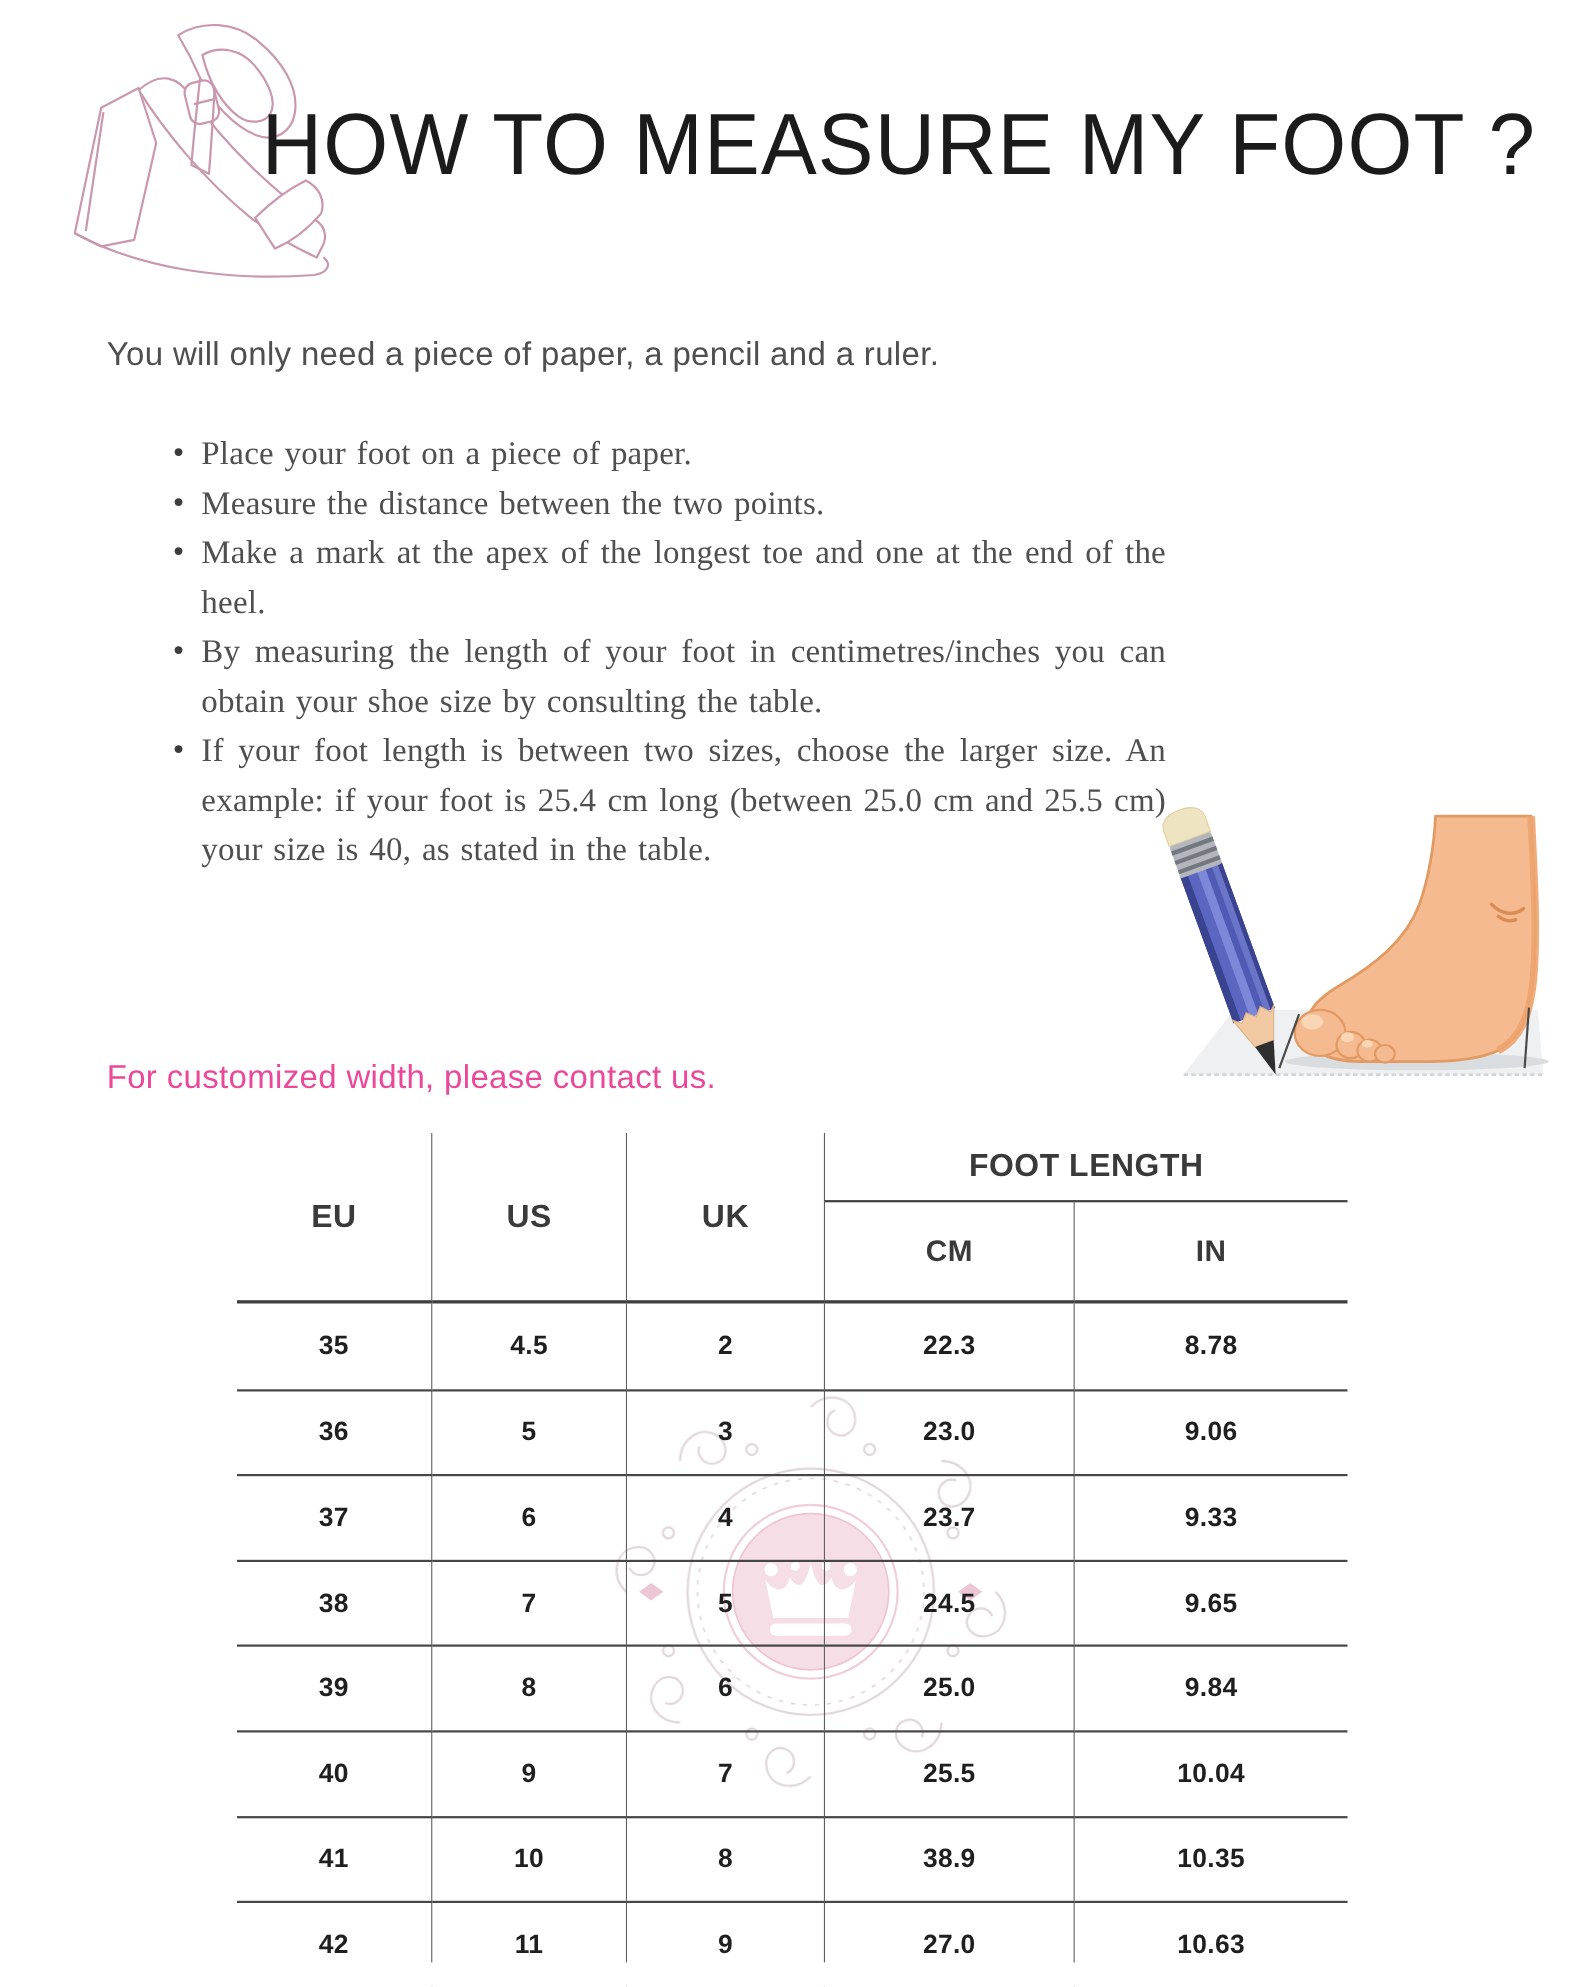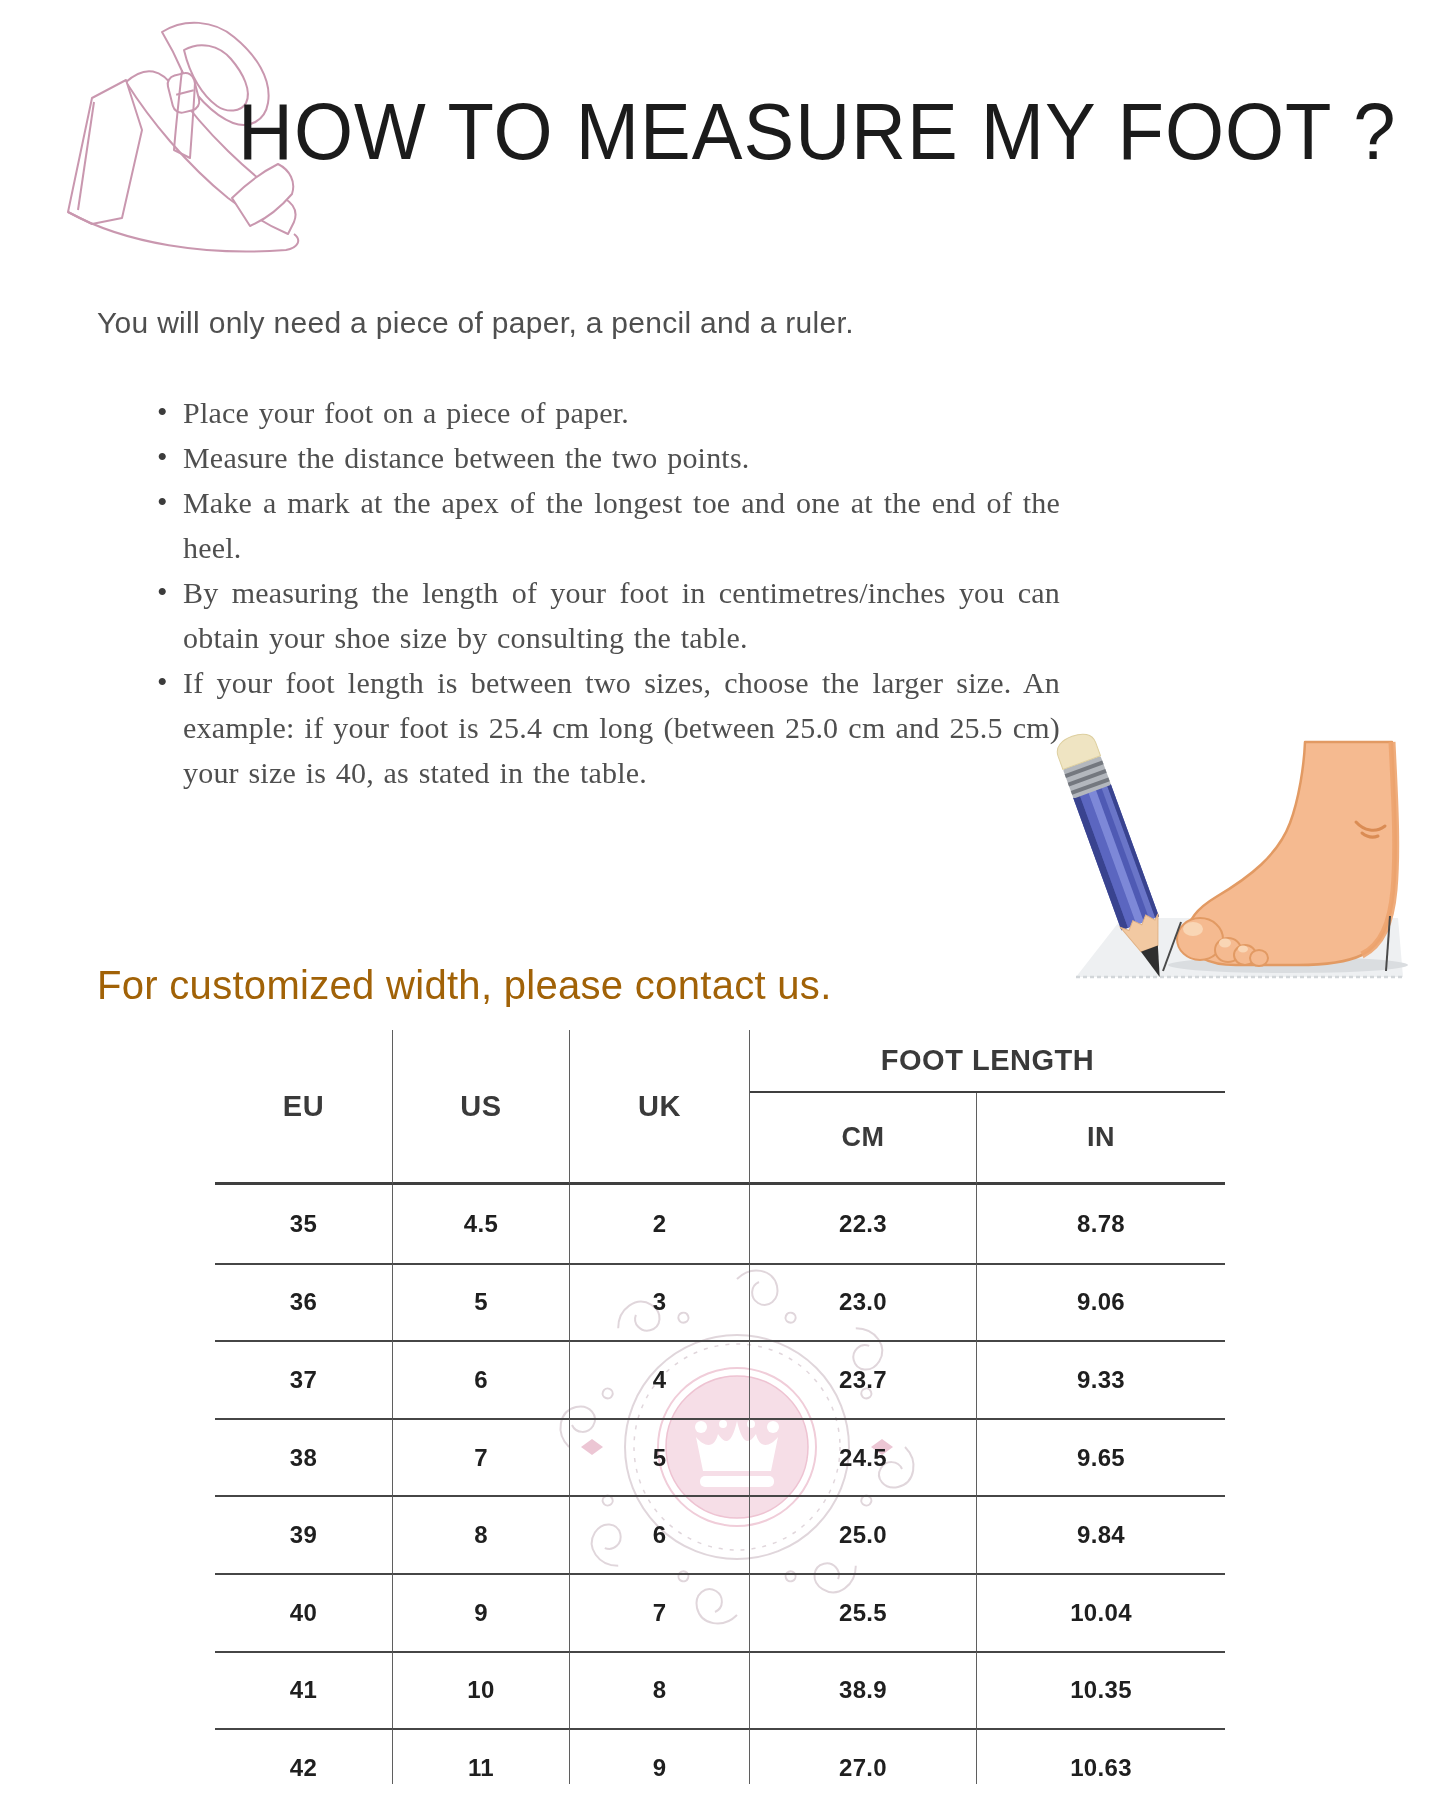--- a/index.html
+++ b/index.html
@@ -13,21 +13,21 @@
   .sandal-svg{position:absolute;left:34px;top:10px;}
 
   
   .intro{position:absolute;left:97px;top:306px;width:920px;font-size:30px;
          color:#4f4f4f;letter-spacing:.3px;}
   .bullets{position:absolute;left:155px;top:390px;width:905px;margin:0;padding:0;
            list-style:none;font-family:Liberation Serif, serif;}
   .bullets li{position:relative;padding-left:28px;font-size:30px;line-height:45px;
               color:#4f4f4f;text-align:justify;letter-spacing:.2px;word-spacing:2px;}
   .bullets li::before{content:"\2022";position:absolute;left:2px;top:-1px;color:#3c3c3c;}
-  .note{position:absolute;left:97px;top:963px;font-size:40px;color:#a16207;
+  .note{position:absolute;left:97px;top:963px;font-size:30px;color:#ec4899;
         letter-spacing:.3px;}
 
   
   .measure-svg{position:absolute;left:1040px;top:724px;}
 
   
   .watermark{position:absolute;left:535px;top:1245px;z-index:0;}
 
   
   .size-table{position:absolute;left:215px;top:1030px;width:1010px;height:776px;

